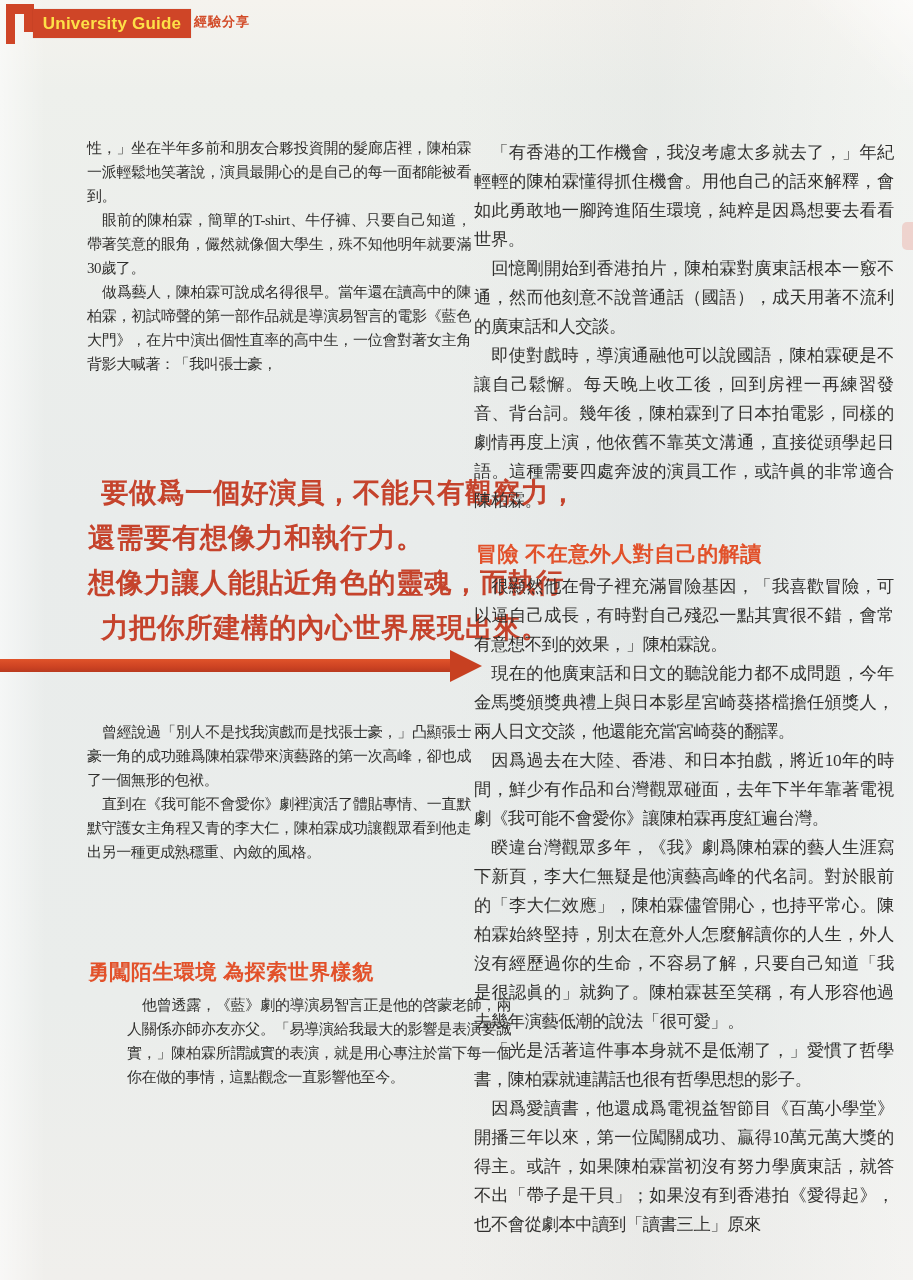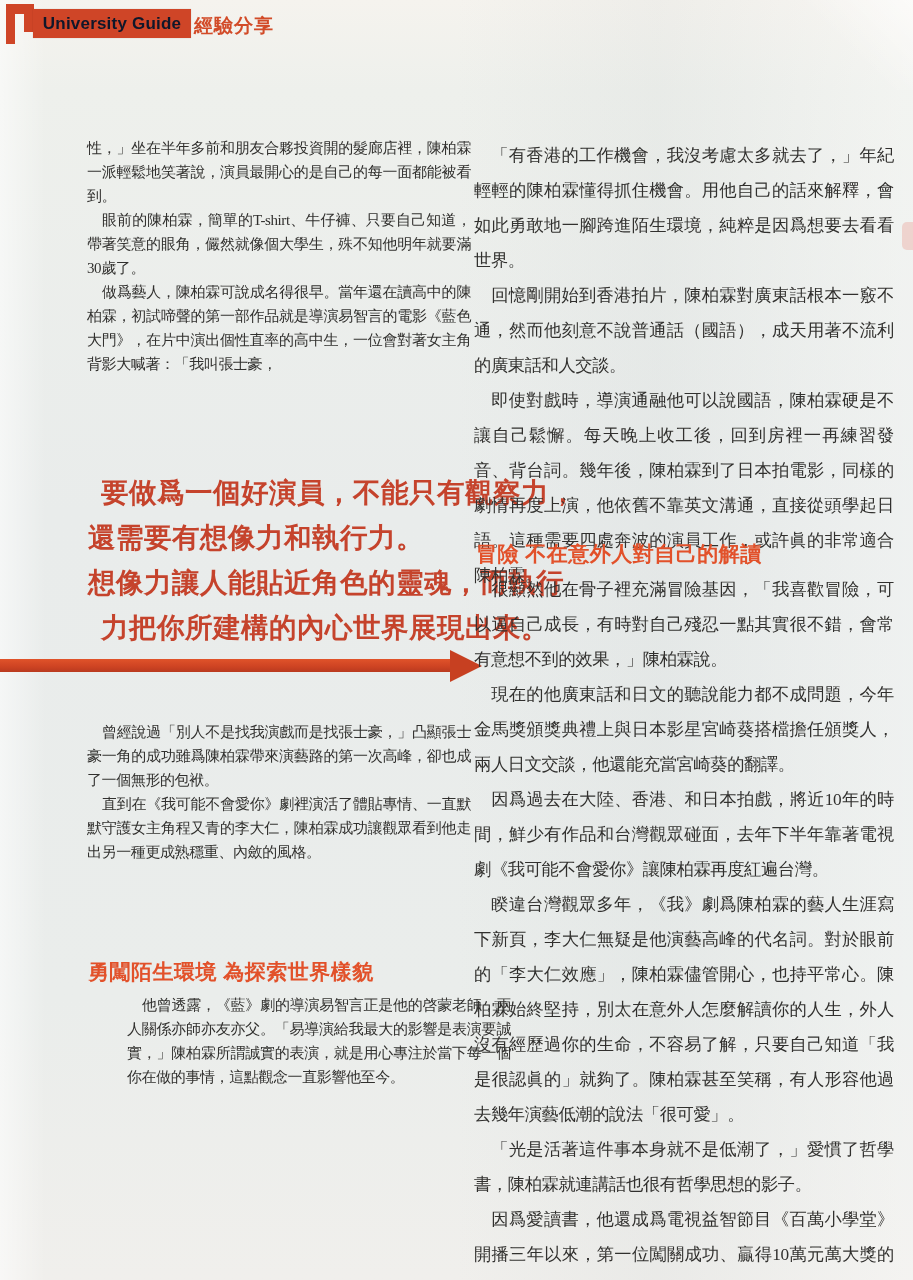--- a/index.html
+++ b/index.html
@@ -9,33 +9,33 @@
     background-image:
       linear-gradient(90deg, rgba(255,255,255,.55) 0%, rgba(255,255,255,0) 5%, rgba(0,0,0,0) 50%, rgba(190,198,200,.12) 72%, rgba(255,255,255,.25) 99%),
       linear-gradient(180deg, #f5f3ee 0%, #eef0ec 7%, #e9eceb 40%, #eaedeb 78%, #f0efec 100%);
     font-family:"Liberation Serif","DejaVu Serif",serif;
     color:#31302e;
   }
   
   .logo{position:absolute;left:4px;top:2px;}
   .brand-box{
     position:absolute;left:33px;top:9px;width:158px;height:29px;background:#cf4527;
-    color:#0f172a;font-family:"Liberation Sans","DejaVu Sans",sans-serif;font-weight:bold;
+    color:#fde047;font-family:"Liberation Sans","DejaVu Sans",sans-serif;font-weight:bold;
     font-size:17px;line-height:29px;text-align:center;letter-spacing:.2px;
     box-shadow:0 0 1px rgba(0,0,0,.2);
   }
   .tagline{
     position:absolute;left:194px;top:13px;color:#d24b28;
     font-family:"Liberation Sans","DejaVu Sans",sans-serif;font-weight:bold;
-    font-size:19px;letter-spacing:1px;
+    font-size:13px;letter-spacing:1px;
   }
   
   .tcol{position:absolute;text-align:justify;text-justify:inter-ideograph;}
   .col-left{left:87px;width:384px;font-size:15px;line-height:24px;letter-spacing:-0.4px;}
-  .col-right{left:474px;width:420px;font-size:17.3px;line-height:35px;letter-spacing:-0.4px;}
+  .col-right{left:474px;width:420px;font-size:17.3px;line-height:29px;letter-spacing:-0.4px;}
   .lt{top:136px;} .lm{top:720px;} .lb{top:993px;margin-left:40px;}
   .rt{top:138px;} .rb{top:572px;}
   .tcol p{margin:0;text-indent:1em;}
   .tcol p.noind{text-indent:0;}
   
   .pull-quote{
     position:absolute;left:88px;top:470px;width:406px;
     color:#c5432c;font-weight:bold;font-size:27.5px;line-height:45px;
     letter-spacing:.5px;
   }

